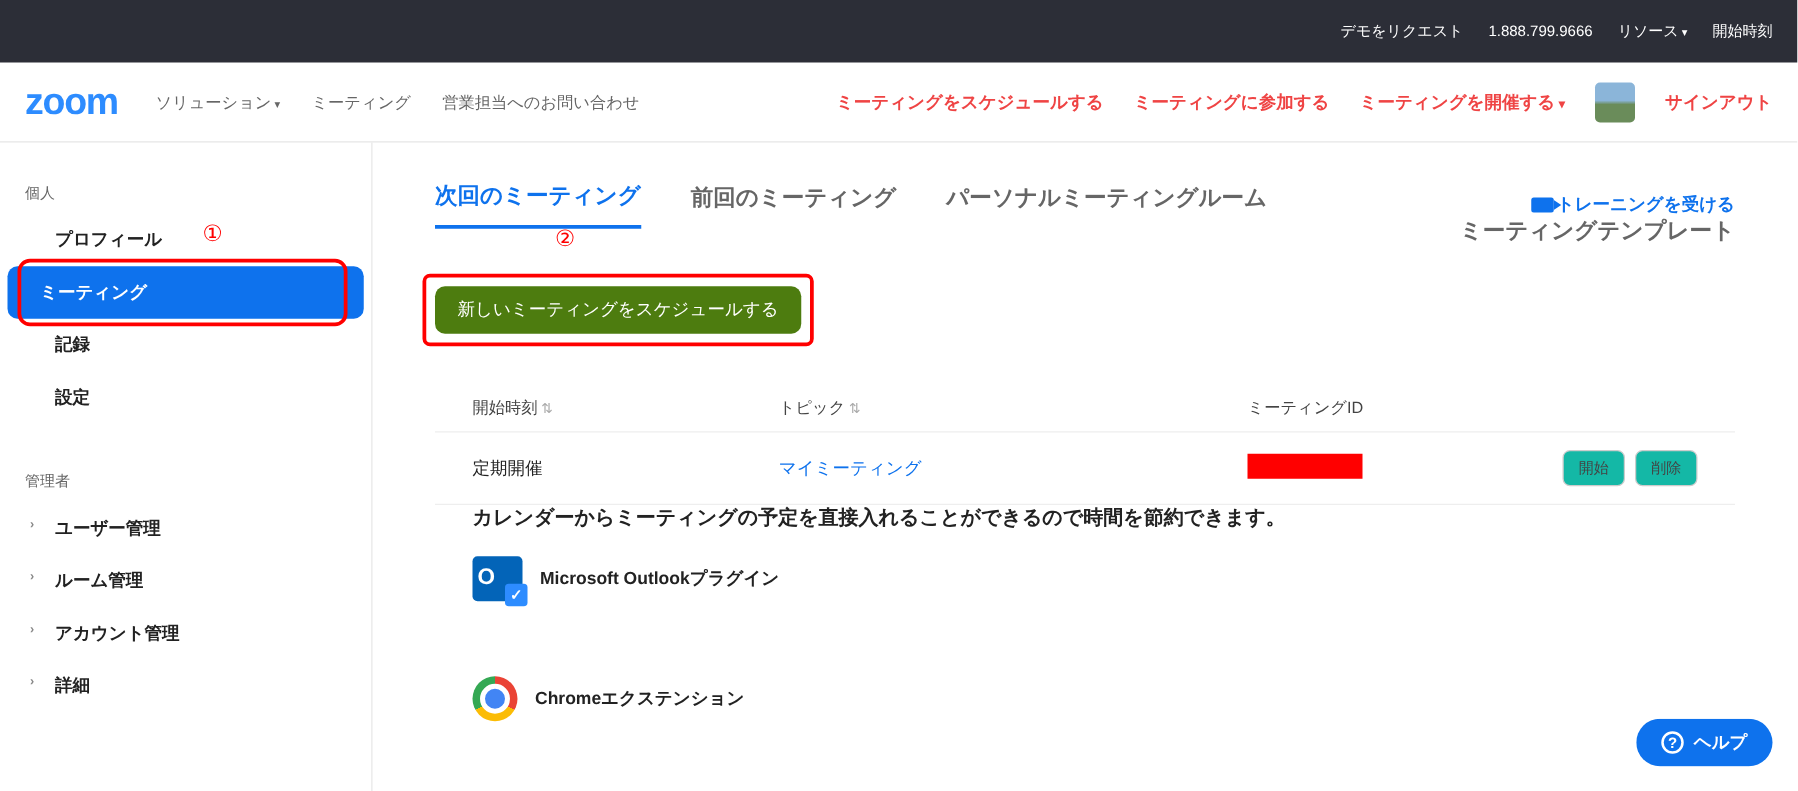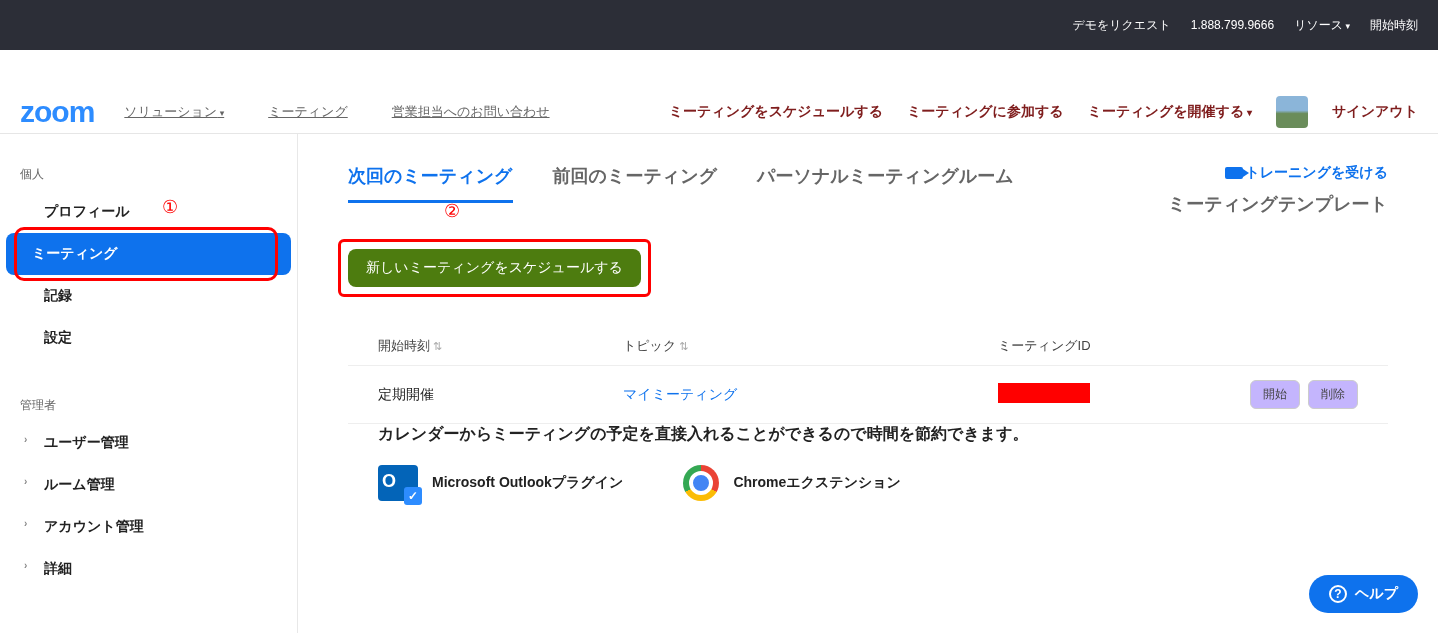--- a/index.html
+++ b/index.html
@@ -1,62 +1,62 @@
 <!DOCTYPE html>
 <html><head>
 <meta charset="utf-8">
 <style>
 * { margin: 0; padding: 0; box-sizing: border-box; }
 body { font-family: -apple-system, BlinkMacSystemFont, "Segoe UI", sans-serif; color: #222; background: #fff; width: 1438px; }
 .topbar { background: #2c2e37; color: #fff; height: 50px; display: flex; align-items: center; justify-content: flex-end; padding: 0 20px; font-size: 12px; gap: 20px; }
 .topbar a { color: #fff; text-decoration: none; cursor: pointer; }
 .topbar .dd::after { content: " ▾"; font-size: 9px; }
-.header { height: 44px; border-bottom: 1px solid #e6e6e6; display: flex; align-items: center; padding: 0 20px; margin-top: 40px; }
+.header { height: 64px; border-bottom: 1px solid #e6e6e6; display: flex; align-items: center; padding: 0 20px; }
 .logo { color: #2d8cff; font-weight: 800; font-size: 30px; letter-spacing: -1px; margin-right: 30px; font-family: Arial, sans-serif; }
-.nav-primary { display: flex; gap: 44px; font-size: 13px; color: #666; text-decoration: underline; }
+.nav-primary { display: flex; gap: 25px; font-size: 13px; color: #666; }
 .nav-primary a { color: #666; text-decoration: none; cursor: pointer; }
 .nav-primary .dd::after { content: " ▾"; font-size: 9px; }
 .nav-actions { margin-left: auto; display: flex; align-items: center; gap: 24px; font-size: 14px; }
-.nav-actions a { color: #7f1d1d; font-weight: 600; text-decoration: none; cursor: pointer; }
+.nav-actions a { color: #ef4444; font-weight: 600; text-decoration: none; cursor: pointer; }
 .nav-actions .dd::after { content: " ▾"; font-size: 10px; }
 .avatar { width: 32px; height: 32px; border-radius: 4px; background: linear-gradient(180deg,#8bb5d9 45%,#6a8c5a 55%); display: inline-block; }
 .body-wrap { display: flex; }
 .sidebar { width: 298px; border-right: 1px solid #e8e8e8; padding: 24px 0; min-height: 595px; }
 .side-heading { font-size: 12px; color: #666; padding: 8px 20px; }
 .side-item { font-size: 14px; color: #222; font-weight: 600; padding: 12px 20px 12px 44px; cursor: pointer; display: block; text-decoration: none; position: relative; }
 .side-item.active { background: #0e72ed; color: #fff; border-radius: 8px; margin: 0 6px; padding-left: 26px; }
 .side-item .ch { position: absolute; left: 24px; color: #888; font-size: 10px; }
 .red-frame { position: absolute; border: 3px solid #ff0000; pointer-events: none; }
 .red-circle { position: absolute; color: #ff0000; font-size: 18px; font-weight: 500; pointer-events: none; }
 .main { flex: 1; padding: 30px 50px 0 50px; position: relative; }
-.tabs-row { display: flex; align-items: flex-start; position: relative; margin-bottom: 18px; }
+.tabs-row { display: flex; align-items: center; position: relative; margin-bottom: 18px; }
 .tab { font-size: 18px; font-weight: 700; color: #666; margin-right: 40px; padding-bottom: 12px; cursor: pointer; }
 .tab.active { color: #0e72ed; border-bottom: 3px solid #0e72ed; }
 .tab-template { font-size: 18px; font-weight: 700; color: #666; position: absolute; right: 0; top: 28px; }
 .training { margin-left: auto; color: #0e72ed; font-size: 14px; font-weight: 600; display: flex; align-items: center; gap: 2px; cursor: pointer; }
 .cam-icon { width: 18px; height: 12px; background: #0e72ed; border-radius: 2px; position: relative; display: inline-block; }
 .cam-icon::after { content: ""; position: absolute; right: -6px; top: 2px; border-left: 6px solid #0e72ed; border-top: 4px solid transparent; border-bottom: 4px solid transparent; }
 .schedule-btn { background: #4d7c0f; color: #fff; border: none; border-radius: 8px; font-size: 14px; padding: 10px 18px; cursor: pointer; display: inline-block; }
 .schedule-wrap { position: relative; display: inline-block; margin-top: 28px; margin-bottom: 40px; }
 .table-head { display: flex; padding: 10px 30px; font-size: 13px; color: #444; border-bottom: 1px solid #eee; }
 .th-time { width: 245px; }
 .th-topic { width: 375px; }
 .th-id { flex: 1; }
 .sort::after { content: " ⇅"; color: #aaa; font-size: 11px; }
 .table-row { display: flex; align-items: center; padding: 14px 30px; font-size: 14px; border-bottom: 1px solid #eee; }
 .td-time { width: 245px; }
 .td-topic { width: 375px; }
 .td-topic a { color: #0e72ed; text-decoration: none; cursor: pointer; }
 .td-id { width: 250px; }
 .id-redact { background: #ff0000; width: 92px; height: 20px; display: inline-block; }
 .td-actions { margin-left: auto; display: flex; gap: 8px; }
-.small-btn { border: 1px solid #ccc; background: #c4b5fd; border-radius: 6px; font-size: 12px; padding: 5px 12px; cursor: pointer; color: #444; }
+.small-btn { border: 1px solid #ccc; background: #14b8a6; border-radius: 6px; font-size: 12px; padding: 5px 12px; cursor: pointer; color: #444; }
 .cal-section { padding: 0 30px; }
 .cal-title { font-size: 16px; font-weight: 700; margin-bottom: 20px; }
-.cal-plugins { display: flex; gap: 60px; }
+.cal-plugins { display: flex; gap: 60px; flex-direction: column; }
 .plugin { display: flex; align-items: center; gap: 14px; font-size: 14px; font-weight: 600; }
 .outlook-icon { width: 40px; height: 36px; background: #0364b8; border-radius: 4px; position: relative; }
 .outlook-icon::before { content: "O"; color: #fff; font-weight: bold; position: absolute; left: 4px; top: 6px; font-size: 18px; }
 .outlook-icon::after { content: "✓"; position: absolute; right: -4px; bottom: -4px; background: #2d8cff; color: #fff; width: 18px; height: 18px; border-radius: 3px; font-size: 12px; display: flex; align-items: center; justify-content: center; }
 .chrome-icon { width: 36px; height: 36px; border-radius: 50%; background: conic-gradient(#ea4335 0 120deg, #fbbc05 120deg 240deg, #34a853 240deg 360deg); position: relative; }
 .chrome-icon::after { content: ""; position: absolute; width: 16px; height: 16px; background: #4285f4; border: 4px solid #fff; border-radius: 50%; top: 6px; left: 6px; }
 .help-fab { position: fixed; right: 20px; bottom: 20px; background: #0e72ed; color: #fff; border-radius: 24px; padding: 10px 20px; font-size: 14px; font-weight: 600; display: flex; align-items: center; gap: 8px; cursor: pointer; }
 .help-fab .q { border: 2px solid #fff; border-radius: 50%; width: 18px; height: 18px; display: flex; align-items: center; justify-content: center; font-size: 12px; }
 </style>
 </head>

